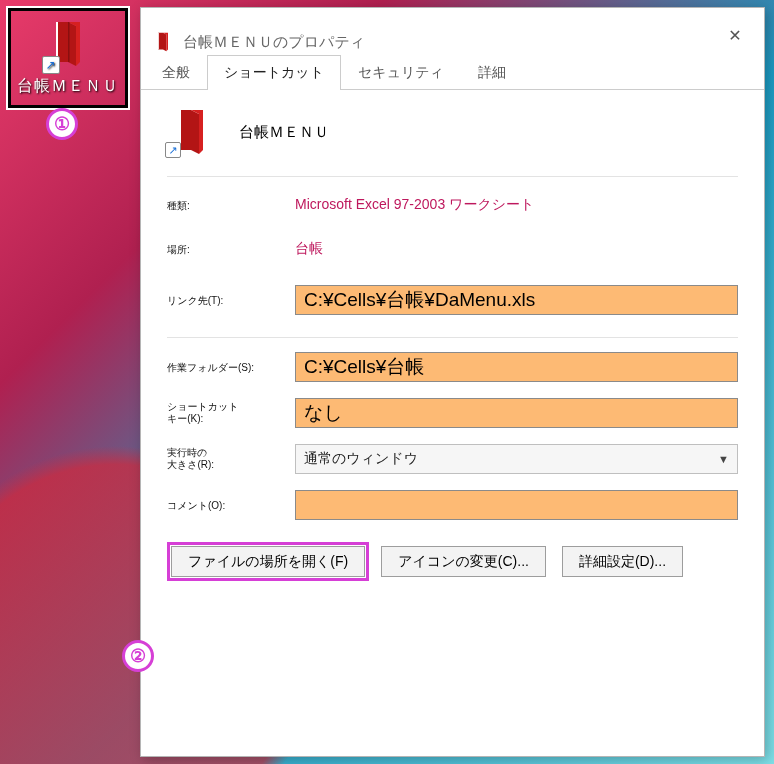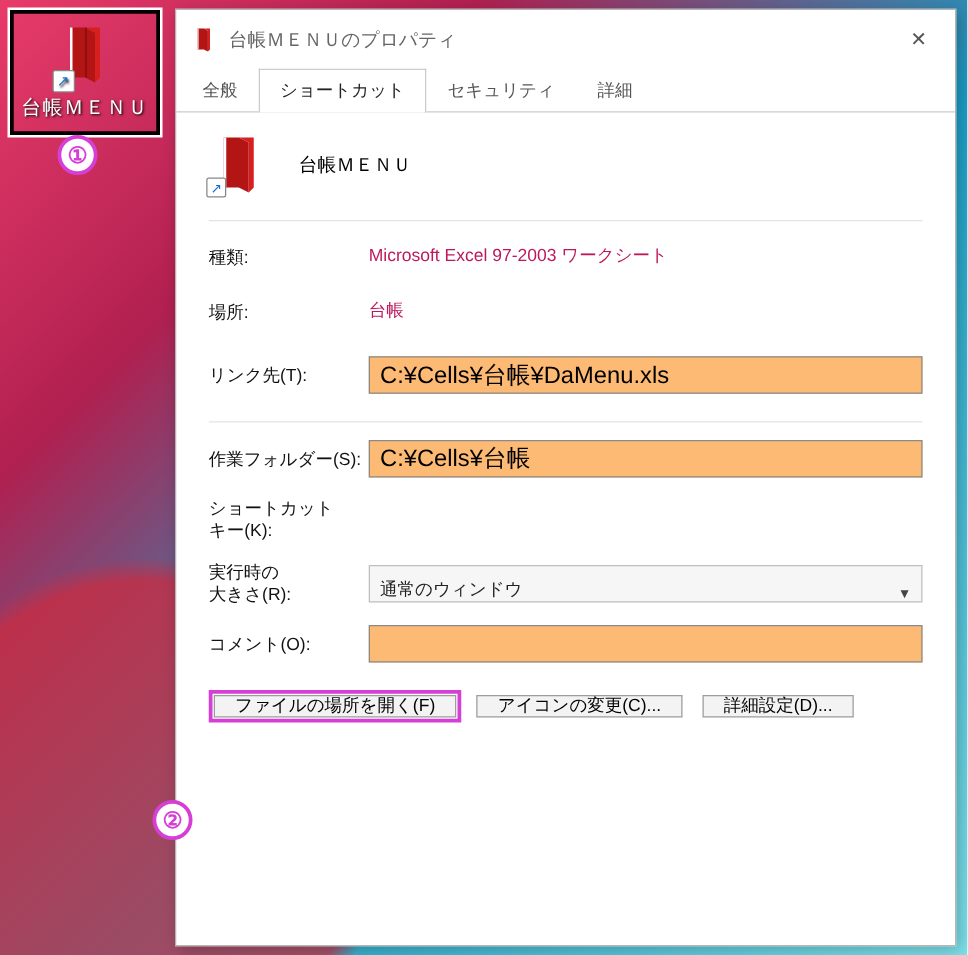--- a/index.html
+++ b/index.html
@@ -27,49 +27,49 @@
   .annot { position: absolute; width: 32px; height: 32px; border: 3px solid #d63fd6; border-radius: 50%; color: #d63fd6; background: #fff; display: flex; align-items: center; justify-content: center; font-weight: bold; font-size: 18px; }
   .annot1 { top: 108px; left: 46px; }
   .annot2 { top: 640px; left: 122px; }
 
   
   .dialog {
     position: absolute; top: 7px; left: 140px; width: 625px; height: 750px;
     background: #fff; border: 1px solid #b5b5b5; box-shadow: 3px 3px 12px rgba(0,0,0,0.25);
     display: flex; flex-direction: column;
   }
-  .titlebar { height: 44px; display: flex; align-items: center; padding: 4px 6px 0 12px; color: #666; font-size: 15px; }
+  .titlebar { height: 44px; display: flex; align-items: flex-end; padding: 4px 6px 0 12px; color: #666; font-size: 15px; }
   .titlebar .tb-icon { width: 20px; height: 20px; margin-right: 10px; }
   .titlebar .tb-title { flex: 1; }
   .titlebar .close { width: 46px; height: 34px; display: flex; align-items: center; justify-content: center; font-size: 16px; color: #555; }
 
   .tabbar { display: flex; border-bottom: 1px solid #ccc; padding: 0 4px; margin-top: 2px; }
   .tab { padding: 8px 16px; border: 1px solid transparent; border-bottom: none; color: #222; font-size: 14px; position: relative; top: 1px; }
   .tab.active { border-color: #ccc; background: #fff; }
   .tab:not(.active) { color: #555; }
 
   .content { flex: 1; padding: 18px 26px 0 26px; display: flex; flex-direction: column; }
   .header-row { display: flex; align-items: center; gap: 28px; margin-bottom: 20px; }
   .header-row .big-icon { position: relative; width: 44px; height: 48px; }
   .header-row .big-icon .overlay-arrow { width: 16px; height: 16px; font-size: 11px; }
   .header-title { font-size: 15px; }
 
   .divider { border: none; border-top: 1px solid #e3e3e3; margin: 0 0 14px 0; }
 
   .row { display: flex; align-items: center; margin-bottom: 16px; min-height: 28px; }
   .row.tall { margin-bottom: 22px; justify-content: space-between; }
-  .label { width: 128px; font-size: 14px; color: #111; line-height: 1.3; }
+  .label { width: 128px; font-size: 10px; color: #111; line-height: 1.3; }
   .label.multi { line-height: 1.25; }
   .value { flex: 1; font-size: 14px; color: #be185d; }
   .input { flex: 1; height: 30px; border: 1px solid #8a8a8a; padding: 0 8px; font-size: 19px; background: #fdba74; }
-  .select { flex: 1; height: 30px; border: 1px solid #bfbfbf; background: #f6f6f6; padding: 0 8px; display: flex; align-items: flex-end; justify-content: space-between; font-size: 14px; color: #222; }
+  .select { flex: 1; height: 30px; border: 1px solid #bfbfbf; background: #f6f6f6; padding: 0 8px; display: flex; align-items: center; justify-content: space-between; font-size: 14px; color: #222; }
   .chevron { font-size: 11px; color: #444; }
 
   .btnrow { display: flex; gap: 16px; margin-top: 10px; margin-left: 4px; }
-  .btn { height: 18px; border: 1px solid #9d9d9d; background: #f3f3f3; padding: 0 16px; font-size: 14px; display: flex; align-items: center; }
+  .btn { height: 31px; border: 1px solid #9d9d9d; background: #f3f3f3; padding: 0 16px; font-size: 14px; display: flex; align-items: center; }
   .btn.highlighted { outline: 3px solid #d63fd6; outline-offset: 1px; }
 </style>
 </head>
 <body>
 
 <div class="desktop">
 
   <div class="desktop-shortcut">
     <div class="shortcut-icon">
       <svg class="book-svg" viewBox="0 0 48 48">
@@ -140,20 +140,21 @@
       <hr class="divider">
 
       <div class="row">
         <div class="label">作業フォルダー(S):</div>
         <input class="input" value="C:¥Cells¥台帳" style="">
       </div>
 
       <div class="row">
         <div class="label multi" style="white-space:pre-line;">ショートカット
 キー(K):</div>
+        <input class="input" value="なし" style="">
       </div>
 
       <div class="row">
         <div class="label multi" style="white-space:pre-line;">実行時の
 大きさ(R):</div>
         <div class="select">
           <span>通常のウィンドウ</span>
           <span class="chevron">▼</span>
         </div>
       </div>

